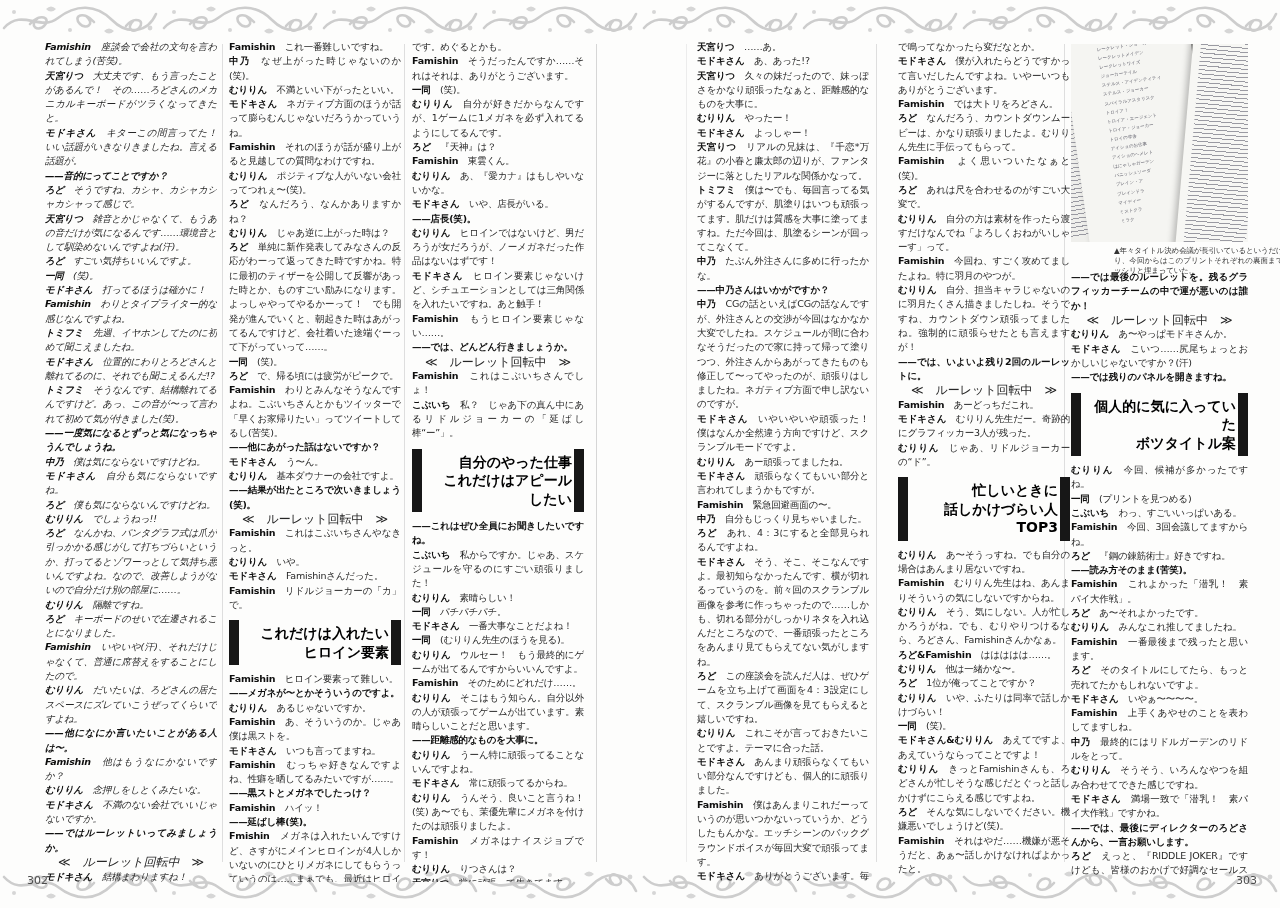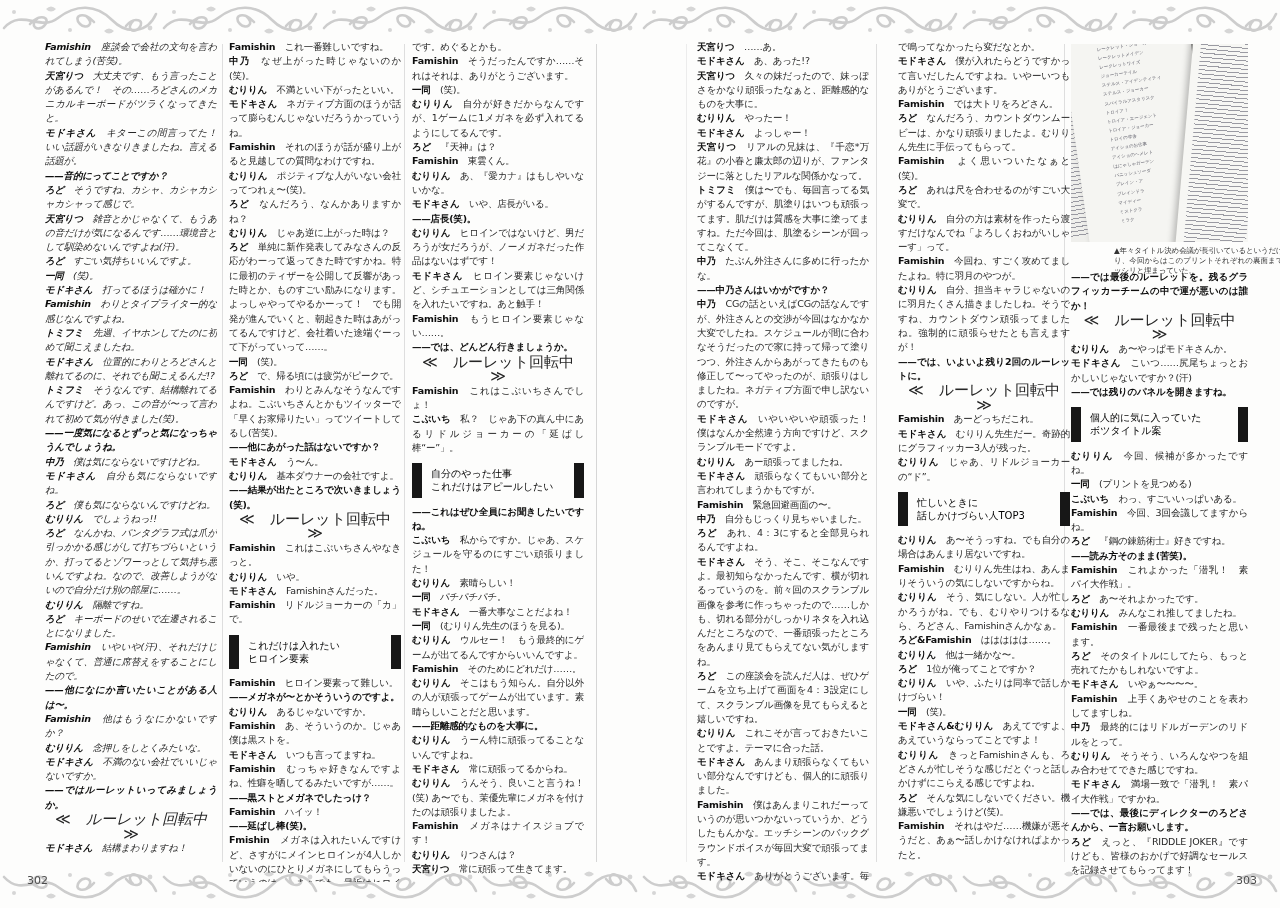--- a/index.html
+++ b/index.html
@@ -11,24 +11,24 @@
   .border.bottom{bottom:0;height:46px;}
   .border.bottom svg{transform:scaleY(-1);}
   .border svg{flex:0 0 160px;}
   
   .col{position:absolute;top:40px;width:172px;height:842px;overflow:hidden;text-align:justify;}
   #c0{left:45px;font-style:italic;}  #c1{left:229px;} #c2{left:412px;}
   #c3{left:697px;} #c4{left:882px;margin-left:16px;} #c5{left:1071px;top:270px;height:606px;width:177px;}
   .para{margin:0;font-size:9.5px;line-height:14.3px;color:#262626;letter-spacing:-0.2px;}
   .spk{font-weight:bold;color:#0e0e0e;}
   .q{font-weight:bold;color:#0e0e0e;}
-  .roulette{margin:0;text-align:center;font-size:15px;line-height:14.6px;color:#262626;}
+  .roulette{margin:0;text-align:center;font-size:12px;line-height:14.6px;color:#262626;}
   .sec{display:flex;align-items:stretch;margin:8px 0 7px 0;}
   .bar{flex:0 0 10px;width:10px;background:#171717;}
-  .sectx{flex:1;font-weight:normal;font-size:10px;line-height:1.32;padding:4px 2px 4px 9px;color:#000;text-align:left;}
+  .sectx{flex:1;font-weight:bold;font-size:14px;line-height:1.32;padding:4px 2px 4px 9px;color:#000;text-align:right;}
   
   #photo{position:absolute;left:1071px;top:44px;width:177px;height:198px;overflow:hidden;
          background:linear-gradient(118deg,#d6d6d4 0%,#c2c2c0 45%,#cdcdcb 75%,#c6c6c4 100%);}
   .sheet0{position:absolute;left:-52px;top:-16px;width:70px;height:240px;background:#efefec;
           transform:rotate(-9deg);box-shadow:2px 0 5px rgba(0,0,0,.18);}
   .sheet1{position:absolute;left:6px;top:-18px;width:128px;height:245px;background:#f5f5f2;
           transform:rotate(-8deg);box-shadow:3px 2px 7px rgba(0,0,0,.25);padding:14px 4px 0 34px;box-sizing:border-box;}
   .sheet1 ul{list-style:none;margin:0;padding:0;font-size:4.5px;line-height:9.1px;color:#5a5a66;white-space:nowrap;}
   .sheet2{position:absolute;right:-14px;top:-12px;width:78px;height:232px;background:#f7f7f4;
           transform:rotate(5deg);box-shadow:-3px 2px 6px rgba(0,0,0,.25);}
@@ -315,20 +315,21 @@
     <p class="para"><b class="spk">トミフミ</b>　そうなんです、結構離れてるんですけど。あっ、この音が〜って言われて初めて気が付きました(笑)。</p>
     <p class="para q">——一度気になるとずっと気になっちゃうんでしょうね。</p>
     <p class="para"><b class="spk">中乃</b>　僕は気にならないですけどね。</p>
     <p class="para"><b class="spk">モドキさん</b>　自分も気にならないですね。</p>
     <p class="para"><b class="spk">ろど</b>　僕も気にならないんですけどね。</p>
     <p class="para"><b class="spk">むりりん</b>　でしょうねっ!!</p>
     <p class="para"><b class="spk">ろど</b>　なんかね、パンタグラフ式は爪が引っかかる感じがして打ちづらいというか、打ってるとゾワーっとして気持ち悪いんですよね。なので、改善しようがないので自分だけ別の部屋に……。</p>
     <p class="para"><b class="spk">むりりん</b>　隔離ですね。</p>
     <p class="para"><b class="spk">ろど</b>　キーボードのせいで左遷されることになりました。</p>
     <p class="para"><b class="spk">Famishin</b>　いやいや(汗)、それだけじゃなくて、普通に席替えをすることにしたので。</p>
+    <p class="para"><b class="spk">むりりん</b>　だいたいは、ろどさんの居たスペースにズレていこうぜってくらいですよね。</p>
     <p class="para q">——他になにか言いたいことがある人は〜。</p>
     <p class="para"><b class="spk">Famishin</b>　他はもうなにかないですか？</p>
     <p class="para"><b class="spk">むりりん</b>　念押しをしとくみたいな。</p>
     <p class="para"><b class="spk">モドキさん</b>　不満のない会社でいいじゃないですか。</p>
     <p class="para q">——ではルーレットいってみましょうか。</p>
     <p class="roulette">≪　ルーレット回転中　≫</p>
     <p class="para"><b class="spk">モドキさん</b>　結構まわりますね！</p>
   </div>
 <div class="col" id="c1">
     <p class="para"><b class="spk">Famishin</b>　これ一番難しいですね。</p>

